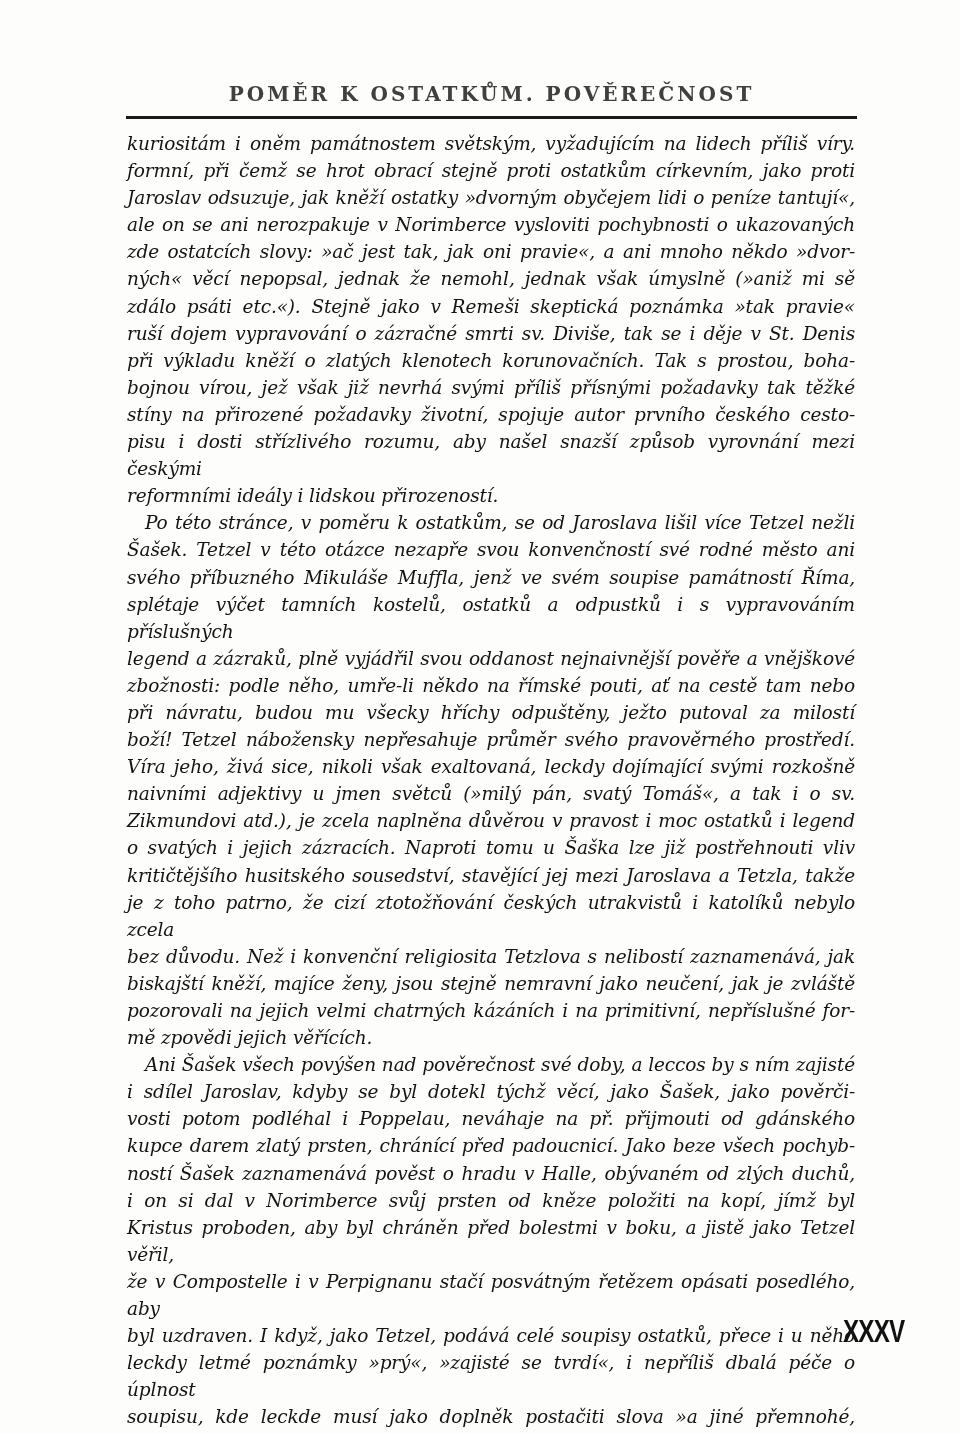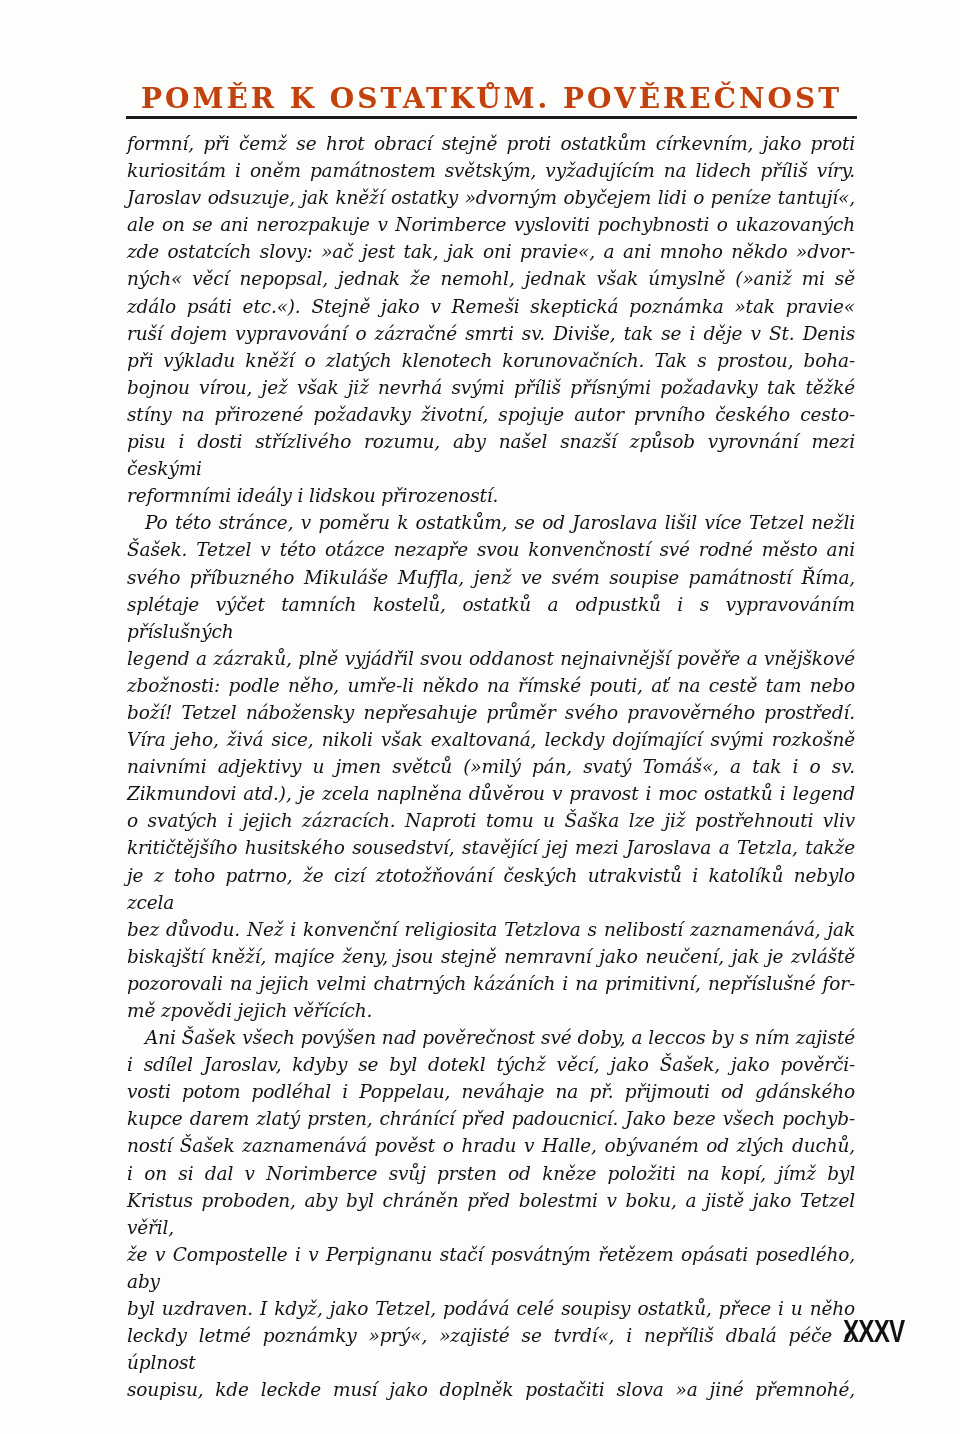--- a/index.html
+++ b/index.html
@@ -16,23 +16,23 @@
     color: #161616;
   }
   .header-title {
     position: absolute;
     left: 127px;
     top: 82px;
     width: 729px;
     text-align: center;
     font-family: "DejaVu Serif", "Liberation Serif", serif;
     font-weight: bold;
-    font-size: 28px;
+    font-size: 20px;
     letter-spacing: 3px;
-    color: #c2410c;
+    color: #404040;
     white-space: nowrap;
   }
   .header-rule {
     position: absolute;
     left: 126px;
     top: 116px;
     width: 731px;
     height: 3px;
     background: #1a1a1a;
   }
@@ -72,39 +72,40 @@
     color: #111111;
   }
 </style>
 </head>
 <body>
 
 <div class="page">
   <div class="header-title">POMĚR K OSTATKŮM. POVĚREČNOST</div>
   <div class="header-rule"></div>
   <div class="body-text">
+      <div class="line">kuriositám i oněm památnostem světským, vyžadujícím na lidech příliš víry.</div>
       <div class="line">formní, při čemž se hrot obrací stejně proti ostatkům církevním, jako proti</div>
-      <div class="line">kuriositám i oněm památnostem světským, vyžadujícím na lidech příliš víry.</div>
       <div class="line">Jaroslav odsuzuje, jak kněží ostatky »dvorným obyčejem lidi o peníze tantují«,</div>
       <div class="line">ale on se ani nerozpakuje v Norimberce vysloviti pochybnosti o ukazovaných</div>
       <div class="line">zde ostatcích slovy: »ač jest tak, jak oni pravie«, a ani mnoho někdo »dvor-</div>
       <div class="line">ných« věcí nepopsal, jednak že nemohl, jednak však úmyslně (»aniž mi sě</div>
       <div class="line">zdálo psáti etc.«). Stejně jako v Remeši skeptická poznámka »tak pravie«</div>
       <div class="line">ruší dojem vypravování o zázračné smrti sv. Diviše, tak se i děje v St. Denis</div>
       <div class="line">při výkladu kněží o zlatých klenotech korunovačních. Tak s prostou, boha-</div>
       <div class="line">bojnou vírou, jež však již nevrhá svými příliš přísnými požadavky tak těžké</div>
       <div class="line">stíny na přirozené požadavky životní, spojuje autor prvního českého cesto-</div>
       <div class="line">pisu i dosti střízlivého rozumu, aby našel snazší způsob vyrovnání mezi českými</div>
       <div class="line last">reformními ideály i lidskou přirozeností.</div>
       <div class="line indent">Po této stránce, v poměru k ostatkům, se od Jaroslava lišil více Tetzel nežli</div>
       <div class="line">Šašek. Tetzel v této otázce nezapře svou konvenčností své rodné město ani</div>
       <div class="line">svého příbuzného Mikuláše Muffla, jenž ve svém soupise památností Říma,</div>
       <div class="line">splétaje výčet tamních kostelů, ostatků a odpustků i s vypravováním příslušných</div>
       <div class="line">legend a zázraků, plně vyjádřil svou oddanost nejnaivnější pověře a vnějškové</div>
       <div class="line">zbožnosti: podle něho, umře-li někdo na římské pouti, ať na cestě tam nebo</div>
+      <div class="line">při návratu, budou mu všecky hříchy odpuštěny, ježto putoval za milostí</div>
       <div class="line">boží! Tetzel nábožensky nepřesahuje průměr svého pravověrného prostředí.</div>
       <div class="line">Víra jeho, živá sice, nikoli však exaltovaná, leckdy dojímající svými rozkošně</div>
       <div class="line">naivními adjektivy u jmen světců (»milý pán, svatý Tomáš«, a tak i o sv.</div>
       <div class="line">Zikmundovi atd.), je zcela naplněna důvěrou v pravost i moc ostatků i legend</div>
       <div class="line">o svatých i jejich zázracích. Naproti tomu u Šaška lze již postřehnouti vliv</div>
       <div class="line">kritičtějšího husitského sousedství, stavějící jej mezi Jaroslava a Tetzla, takže</div>
       <div class="line">je z toho patrno, že cizí ztotožňování českých utrakvistů i katolíků nebylo zcela</div>
       <div class="line">bez důvodu. Než i konvenční religiosita Tetzlova s nelibostí zaznamenává, jak</div>
       <div class="line">biskajští kněží, majíce ženy, jsou stejně nemravní jako neučení, jak je zvláště</div>
       <div class="line">pozorovali na jejich velmi chatrných kázáních i na primitivní, nepříslušné for-</div>

